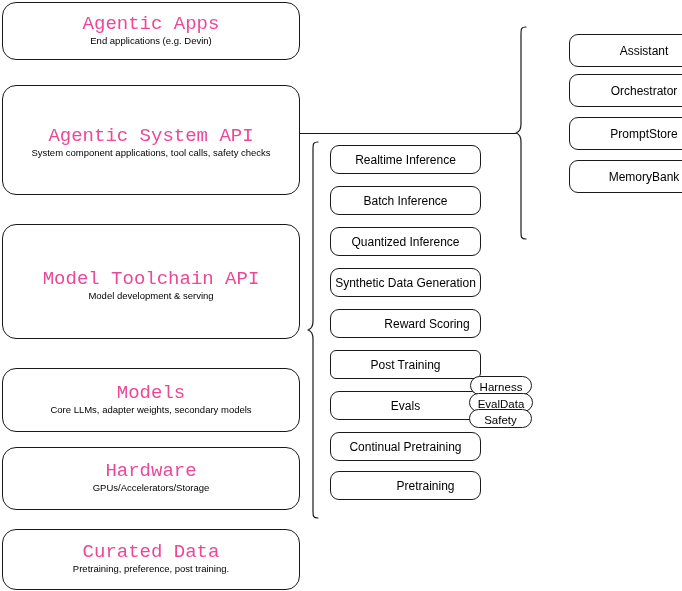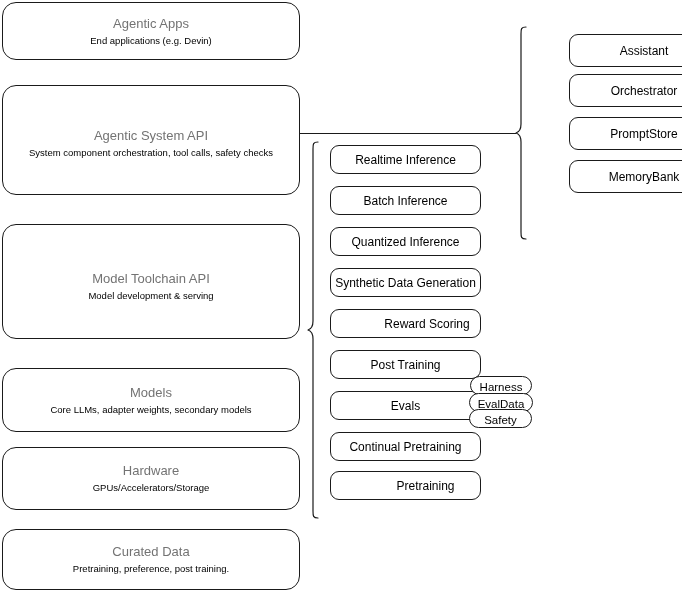--- a/index.html
+++ b/index.html
@@ -32,24 +32,25 @@
     justify-content: center;
   }
 
   
   .layer {
     left: 2px;
     width: 298px;
     border-radius: 14px;
   }
   .layer .title {
-    font-size: 13px;
+    font-size: 19px;
     line-height: 16px;
-    color: #737373;
-    white-space: nowrap;
+    color: #ec4899;
+    white-space: nowrap;
+    font-family: Liberation Mono, monospace;
   }
   .layer .subtitle {
     font-size: 9.5px;
     line-height: 13px;
     color: #000;
     margin-top: 2px;
     white-space: nowrap;
   }
   .layer.tall-1 { 
     justify-content: flex-start;
@@ -111,21 +112,21 @@
 
 <div id="canvas">
 
   <div class="box layer" style="top:2px;  height:58px;">
     <div class="title">Agentic Apps</div>
     <div class="subtitle">End applications (e.g. Devin)</div>
   </div>
 
   <div class="box layer tall-1" style="top:85px; height:110px;">
     <div class="title">Agentic System API</div>
-    <div class="subtitle">System component orchestration, tool calls, safety checks</div>
+    <div class="subtitle">System component applications, tool calls, safety checks</div>
   </div>
 
   <div class="box layer tall-2" style="top:224px; height:115px;">
     <div class="title">Model Toolchain API</div>
     <div class="subtitle">Model development &amp; serving</div>
   </div>
 
   <div class="box layer" style="top:368px; height:64px;">
     <div class="title">Models</div>
     <div class="subtitle">Core LLMs, adapter weights, secondary models</div>
@@ -159,21 +160,21 @@
   </div>
   <div class="box chip mid" style="top:227px;">
     <span>Quantized Inference</span>
   </div>
   <div class="box chip mid" style="top:268px;">
     <span>Synthetic Data Generation</span>
   </div>
   <div class="box chip mid" style="top:309px;padding-left:43px;">
     <span>Reward Scoring</span>
   </div>
-  <div class="box chip mid" style="top:350px;">
+  <div class="box chip mid" style="top:350px;border-radius:6px;">
     <span>Post Training</span>
   </div>
   <div class="box chip mid" style="top:391px;">
     <span>Evals</span>
   </div>
   <div class="box chip mid" style="top:432px;">
     <span>Continual Pretraining</span>
   </div>
   <div class="box chip mid" style="top:471px;padding-left:40px;">
     <span>Pretraining</span>

